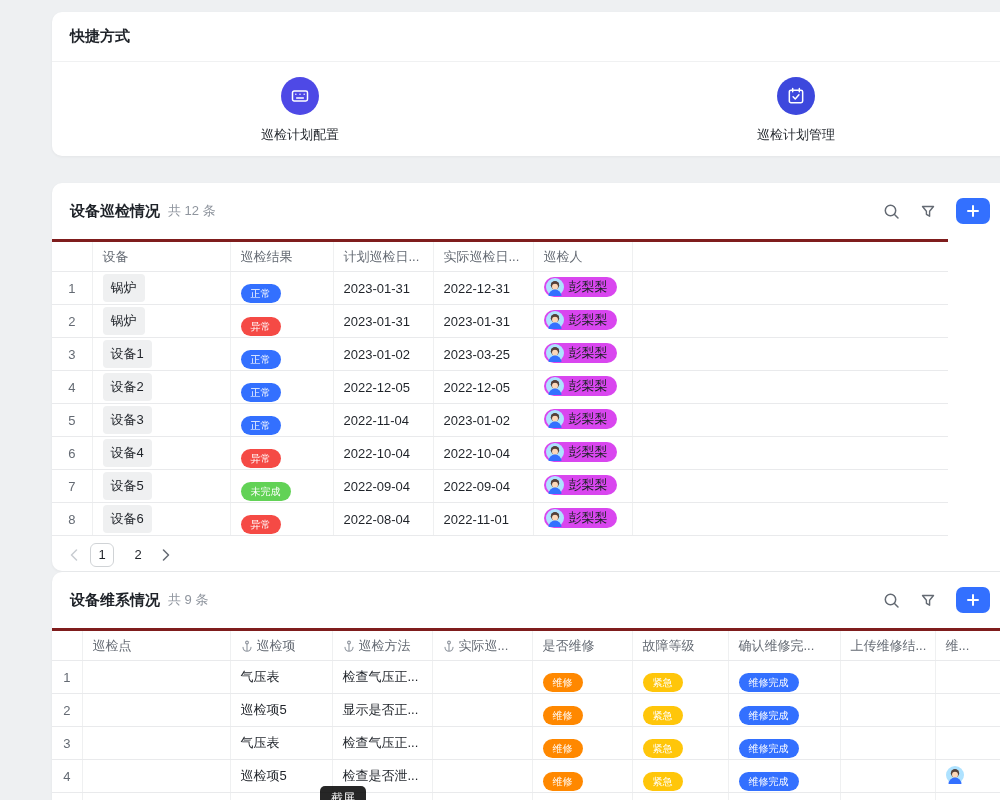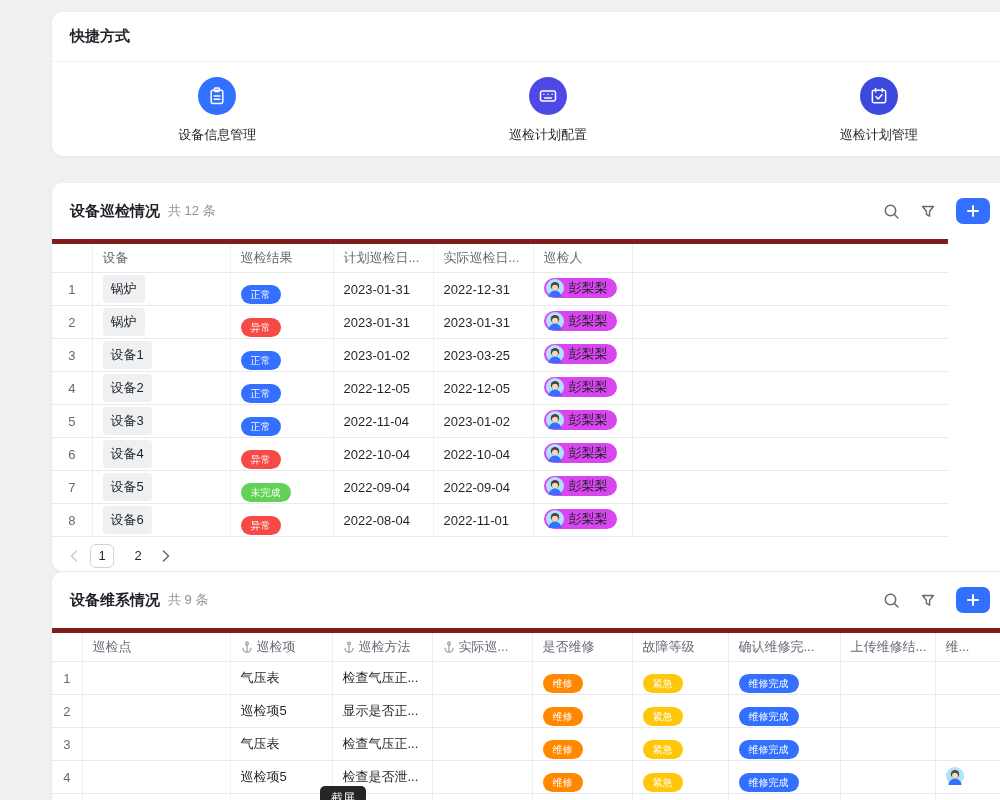--- a/index.html
+++ b/index.html
@@ -27,21 +27,21 @@
   .add-btn { width:34px; height:26px; background:#3370ff; border-radius:7px;
              display:inline-flex; align-items:center; justify-content:center; cursor:pointer; }
 
   
   .shortcut-row { display:flex; padding-top:15px; }
   .shortcut { flex:1; display:flex; flex-direction:column; align-items:center; gap:11px; cursor:pointer; }
   .sc-icon { width:38px; height:38px; border-radius:50%; display:flex; align-items:center; justify-content:center; }
   .sc-label { font-size:13px; color:#1f2329; }
 
   
-  table { border-collapse:collapse; table-layout:fixed; border-top:5px solid #7f1d1d; }
+  table { border-collapse:collapse; table-layout:fixed; border-top:3px solid #7f1d1d; }
   .t-insp { width:896px; }
   .t-maint { width:956px; }
   th,td { border-bottom:1px solid #e9eaec; border-right:1px solid #eff0f1;
           padding:0 10px; white-space:nowrap; overflow:hidden; text-align:left; }
   th:last-child, td:last-child { border-right:none; }
   th { height:31px; font-weight:400; color:#646a73; font-size:13px; }
   td { height:33px; font-size:13px; color:#1f2329; }
   .col-idx { text-align:center; color:#646a73; padding:0 4px; }
   .th-inner { display:inline-flex; align-items:center; gap:4px; }
   .lookup { display:inline-flex; align-items:center; }
@@ -71,32 +71,20 @@
 </style>
 </head>
 <body>
 
 <div class="card" id="card-shortcuts">
   <div class="sc-title-row">
     <span class="card-title">快捷方式</span>
   </div>
   <div class="shortcut-row">
 
-  <div class="shortcut i1">
-    <span class="sc-icon" style="background: rgb(51, 112, 255);">
-
-      <svg width="20" height="20" viewBox="0 0 24 24" fill="none" stroke="#fff" stroke-width="1.8" stroke-linecap="round" stroke-linejoin="round">
-            <rect x="5" y="5" width="14" height="16" rx="2"></rect>
-            <rect x="9" y="2.5" width="6" height="4" rx="1"></rect>
-            <path d="M8.5 12h7M8.5 16h7"></path>
-          </svg>
-
-    </span>
-    <span class="sc-label">设备信息管理</span>
-  </div>
 
   <div class="shortcut i2">
     <span class="sc-icon" style="background: rgb(78, 73, 230);">
 
       <svg width="20" height="20" viewBox="0 0 24 24" fill="none" stroke="#fff" stroke-width="1.8" stroke-linecap="round" stroke-linejoin="round">
             <rect x="3" y="6" width="18" height="12" rx="2"></rect>
             <path d="M7 10h.01M12 10h.01M17 10h.01M8 14.5h8"></path>
           </svg>
 
     </span>

